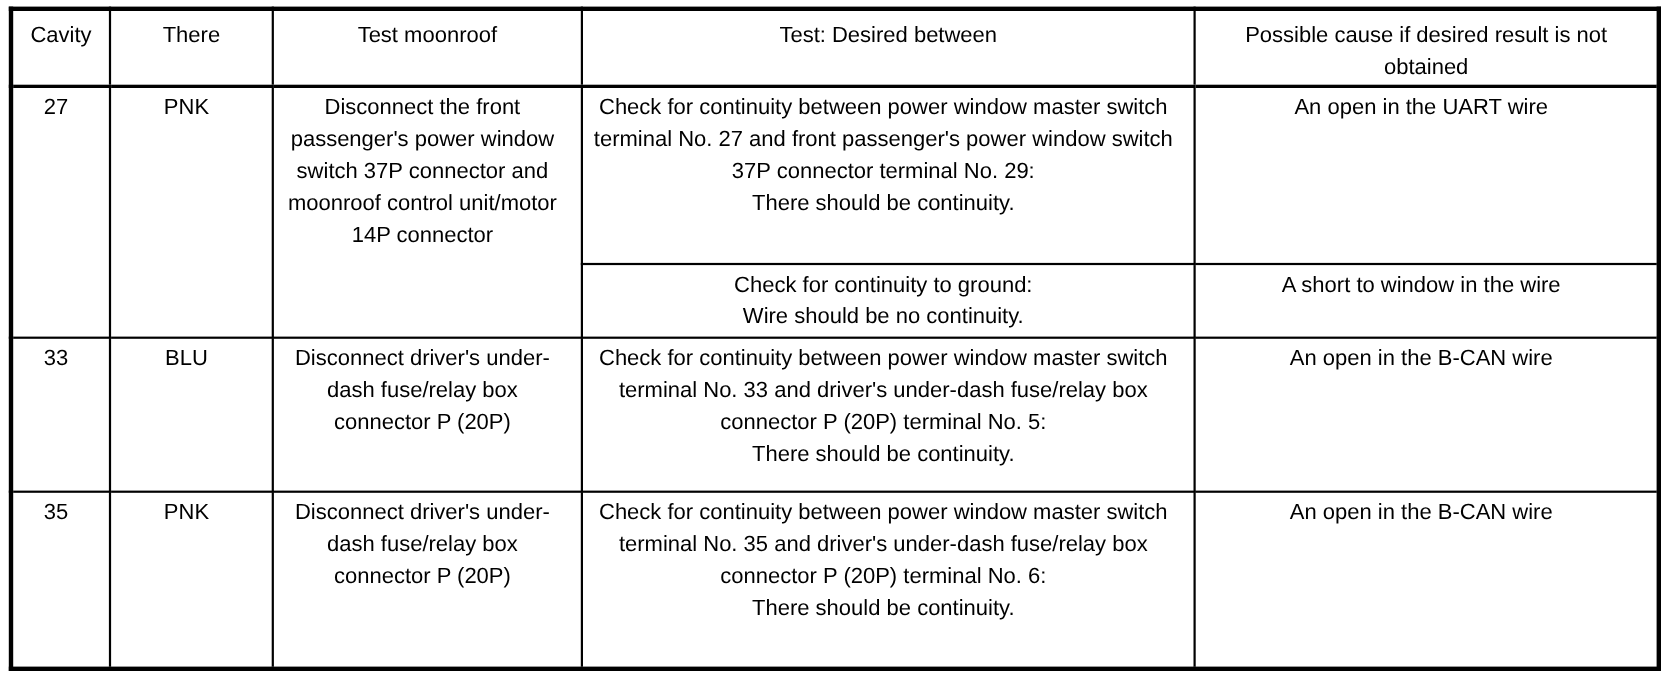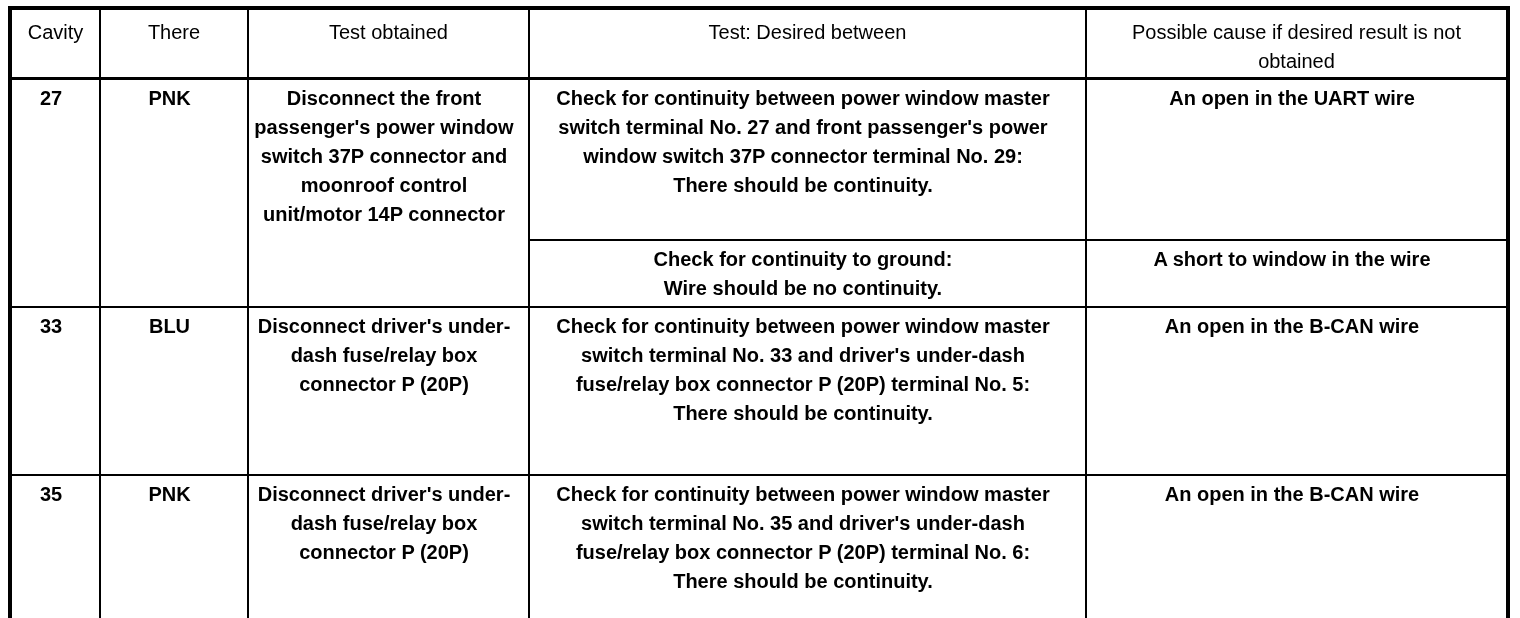--- a/index.html
+++ b/index.html
@@ -39,52 +39,51 @@
     vertical-align: top;
     overflow: hidden;
   }
   th {
     font-weight: normal;
     text-align: center;
     padding: 8px 4px 1px 4px;
   }
   td {
     padding: 4px 13px 3px 4px;
-    font-weight: bold;
   }
   td.center {
     text-align: center;
   }
   td.text {
     text-align: center;
     white-space: pre-line;
   }
   
   tr.header-row   { height: 62px; }
   tr.row-27a      { height: 161px; }
   tr.row-27b      { height: 65px; }
-  tr.row-33       { height: 168px; }
+  tr.row-33       { height: 140px; }
   tr.row-35       { height: 161px; }
 </style>
 </head>
 <body>
 
 <table class="troubleshooting-table">
   <colgroup>
     <col style="width:90px">
     <col style="width:148px">
     <col style="width:281px">
     <col style="width:557px">
     <col style="width:422px">
   </colgroup>
   <thead>
     <tr class="header-row">
       <th>Cavity</th>
       <th>There</th>
-      <th>Test obtained</th>
+      <th>Test moonroof</th>
       <th>Test: Desired between</th>
       <th>Possible cause if desired result is not obtained</th>
     </tr>
   </thead>
   <tbody>
     <tr class="row-27a">
       <td class="center" rowspan="2">27</td>
       <td class="center" rowspan="2">PNK</td>
       <td class="text" rowspan="2">Disconnect the front passenger's power window switch 37P connector and moonroof control unit/motor 14P connector</td>
       <td class="text">Check for continuity between power window master switch terminal No. 27 and front passenger's power window switch 37P connector terminal No. 29:

